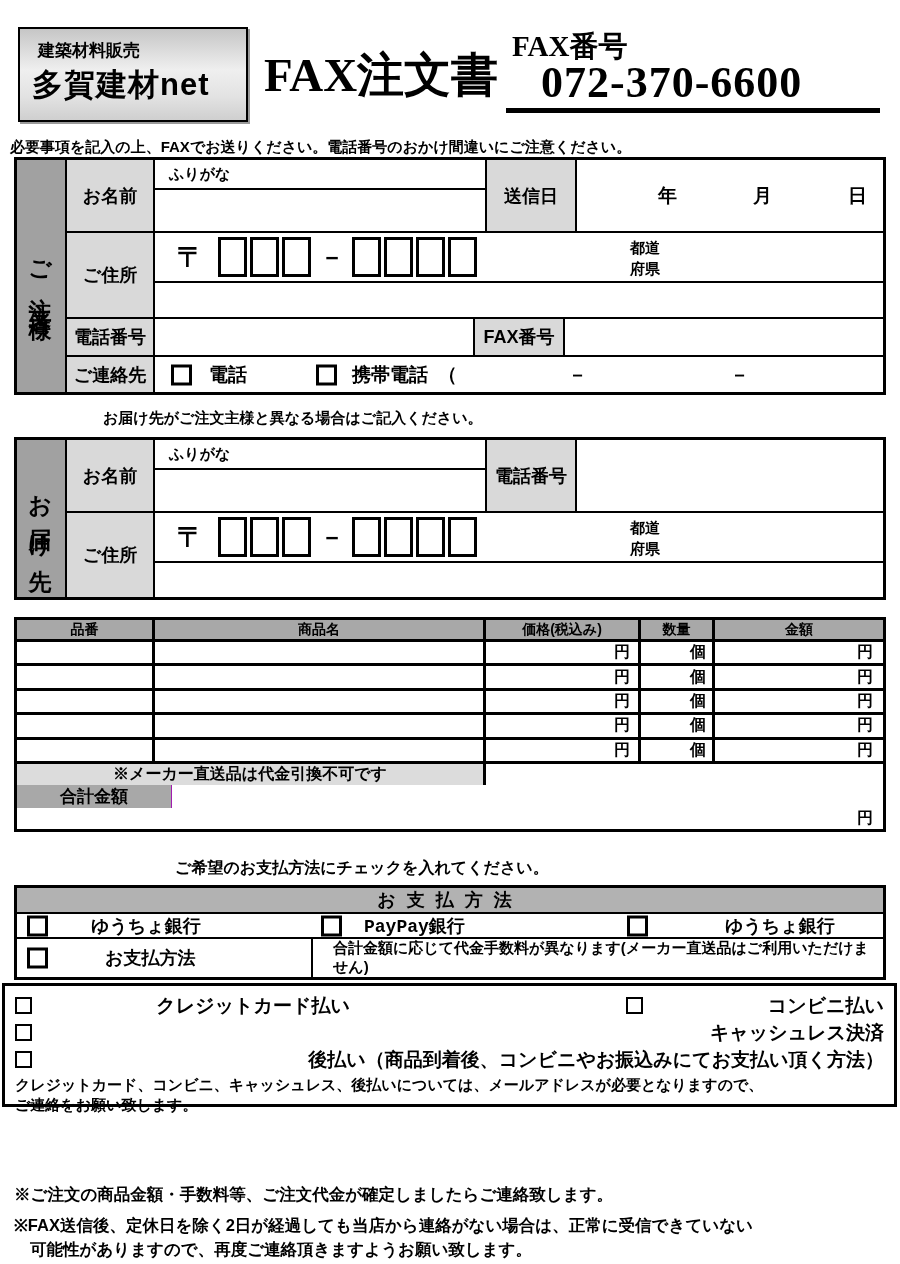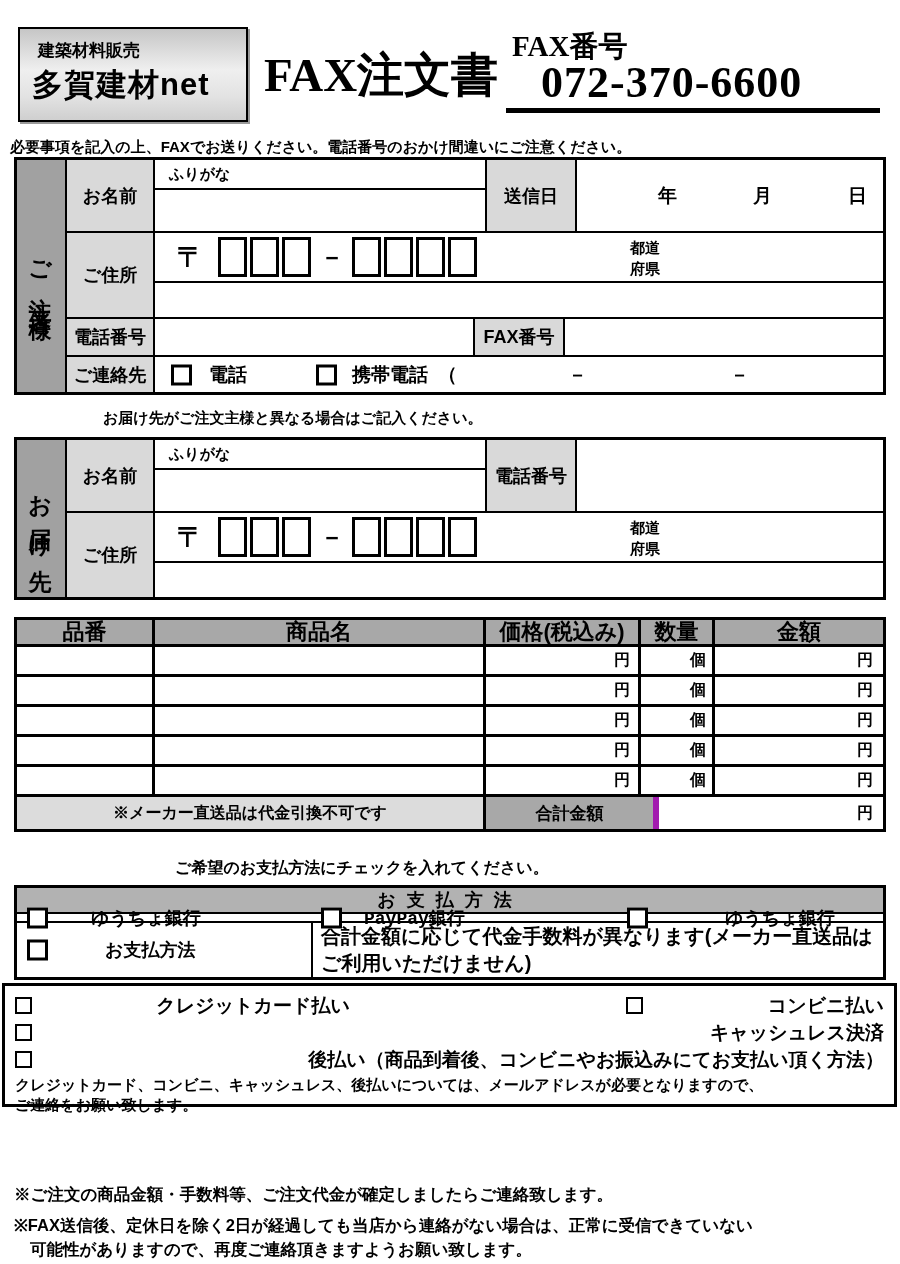--- a/index.html
+++ b/index.html
@@ -62,52 +62,52 @@
   .contact-row span { position:absolute; top:50%; transform:translateY(-50%); font-size:19px; }
   .cb { display:inline-block; width:21px; height:21px; border:3px solid #000; background:#fff; }
   .contact-row .cb { position:absolute; top:50%; transform:translateY(-50%); }
 
   .mid-note { position:absolute; left:103px; top:409px; font-size:15px; }
 
   
   .ptbl { position:absolute; left:14px; top:617px; width:872px; height:215px;
           border:3px solid #000; display:flex; flex-direction:column; }
   .prow { display:flex; border-bottom:3px solid #000; }
-  .prow:last-child { border-bottom:none; }
+  .prow:last-child { border-bottom:none;flex-direction:column; }
   .phead { height:27px; background:#a8a8a8; }
-  .phead > div { display:flex; align-items:center; justify-content:center; font-size:22px; }
+  .phead > div { display:flex; align-items:center; justify-content:center; font-size:14px; }
   .pdata { height:30px; }
   .pfoot { flex:1; }
   .c1 { width:138px; border-right:3px solid #000; }
   .c2 { width:331px; border-right:3px solid #000; }
   .c3 { width:155px; border-right:3px solid #000; }
   .c4 { width:74px;  border-right:3px solid #000; }
   .c5 { flex:1; }
   .pdata > div { display:flex; align-items:center; font-size:16px; }
   .unit-r { justify-content:flex-end; padding-right:8px; }
   .pf1 { width:469px; border-right:3px solid #000; background:#dcdcdc;
          display:flex; align-items:center; justify-content:center; font-size:16px; }
-  .pf2 { width:173px; border-right:6px solid #a21caf; background:#a8a8a8;
+  .pf2 { width:155px; border-right:1px solid #a21caf; background:#a8a8a8;
          display:flex; align-items:center; justify-content:center; font-size:17px; }
   .pf3 { flex:1; display:flex; align-items:center; justify-content:flex-end;
          padding-right:10px; font-size:16px; }
 
   
   .pay-intro { position:absolute; left:175px; top:858px; font-size:16px; }
   .paytbl { position:absolute; left:14px; top:885px; width:872px; height:95px;
             border:3px solid #000; display:flex; flex-direction:column; }
   .pay-head { height:28px; background:#b2b2b2; border-bottom:2px solid #000;
               display:flex; align-items:center; justify-content:center;
               font-size:18px; letter-spacing:11px; }
   .pay-row1 { height:31px; border-bottom:2px solid #000; position:relative; }
   .pay-row1 .cb, .pay-row1 span { position:absolute; top:50%; transform:translateY(-50%); font-size:18px; }
   .pay-row2 { flex:1; display:flex; }
   .pay-cod { width:296px; border-right:2px solid #000; position:relative; }
   .pay-cod .cb, .pay-cod span { position:absolute; top:50%; transform:translateY(-50%); font-size:18px; }
-  .pay-cod-note { flex:1; display:flex; align-items:center; padding-left:8px; font-size:20px; }
+  .pay-cod-note { flex:1; display:flex; align-items:center; padding-left:20px; font-size:15px; }
 
   .creditbox { position:absolute; left:2px; top:983px; width:895px; height:124px;
                border:3px solid #000; padding:6px 10px; }
   .credit-line { display:flex; align-items:center; font-size:19px; height:27px;justify-content:space-between; }
   .credit-line .cb { width:17px; height:17px; border-width:2px; margin-right:3px; }
   .credit-gap { width:34px; }
   .credit-note { font-size:15px; line-height:20px; margin-top:2px; }
 
   
   .inqbox { position:absolute; left:2px; top:1124px; width:896px; height:50px;

